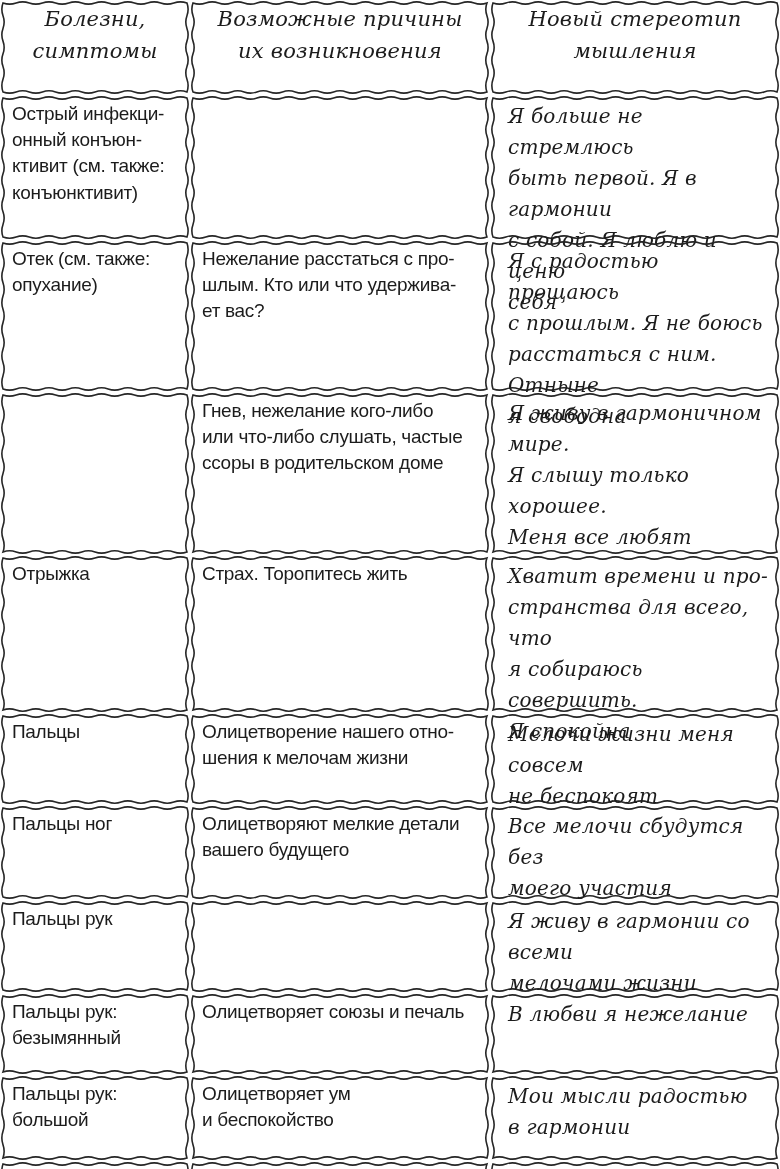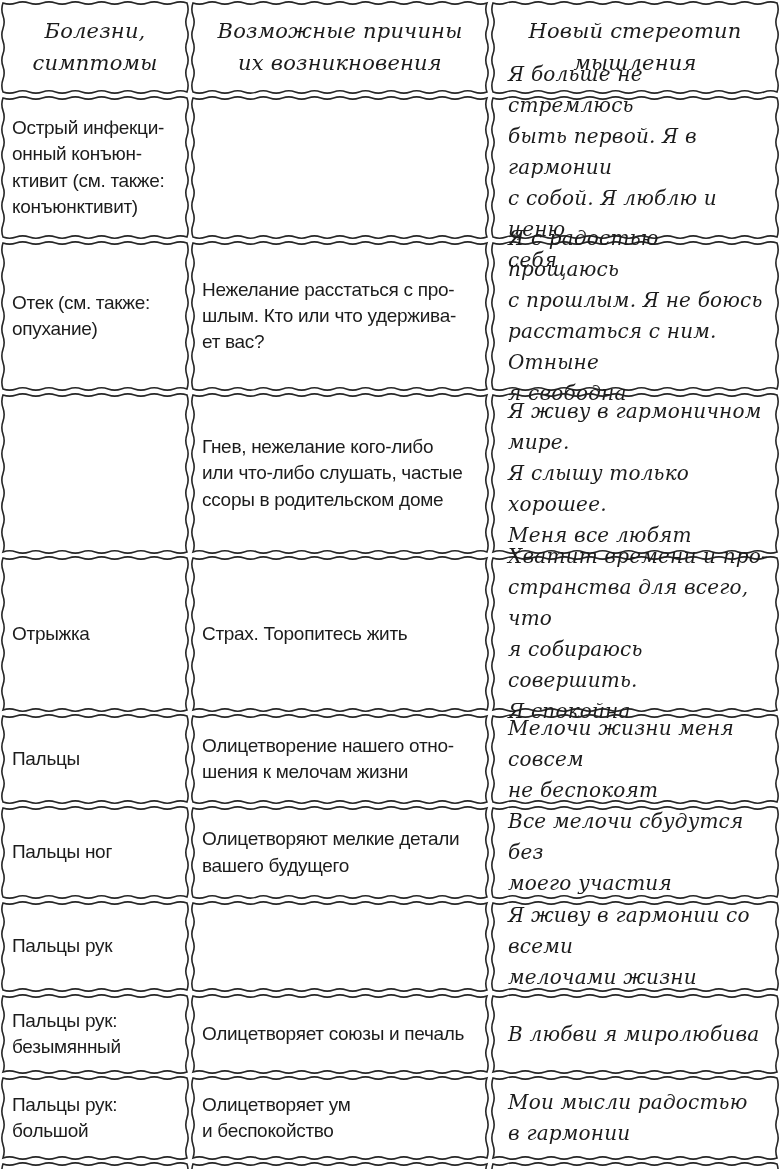--- a/index.html
+++ b/index.html
@@ -14,21 +14,20 @@
   }
   .grid {
     display: grid;
     grid-template-columns: 190px 300px 290px;
     grid-template-rows: 95px 145px 152px 163px 158px 92px 95px 93px 82px 86px 34px;
     width: 780px;
   }
   .cell {
     position: relative;
     display: flex;
-    align-items: center;
   }
   .wavy {
     position: absolute;
     inset: 0;
     pointer-events: none;
   }
   .content {
     position: relative;
     white-space: pre-line;
     color: #1c1c1c;
@@ -254,21 +253,21 @@
   <div class="cell">
       <svg class="wavy" width="300" height="82" viewBox="0 0 300 82">
         <path d="M 3 3 q 6.39 2.30 12.78 0 q 6.39 -2.30 12.78 0 q 6.39 2.30 12.78 0 q 6.39 -2.30 12.78 0 q 6.39 2.30 12.78 0 q 6.39 -2.30 12.78 0 q 6.39 2.30 12.78 0 q 6.39 -2.30 12.78 0 q 6.39 2.30 12.78 0 q 6.39 -2.30 12.78 0 q 6.39 2.30 12.78 0 q 6.39 -2.30 12.78 0 q 6.39 2.30 12.78 0 q 6.39 -2.30 12.78 0 q 6.39 2.30 12.78 0 q 6.39 -2.30 12.78 0 q 6.39 2.30 12.78 0 q 6.39 -2.30 12.78 0 q 6.39 2.30 12.78 0 q 6.39 -2.30 12.78 0 q 6.39 2.30 12.78 0 q 6.39 -2.30 12.78 0 q 6.39 2.30 12.78 0 q -2.30 6.33 0 12.67 q 2.30 6.33 0 12.67 q -2.30 6.33 0 12.67 q 2.30 6.33 0 12.67 q -2.30 6.33 0 12.67 q 2.30 6.33 0 12.67 q -6.39 -2.30 -12.78 0 q -6.39 2.30 -12.78 0 q -6.39 -2.30 -12.78 0 q -6.39 2.30 -12.78 0 q -6.39 -2.30 -12.78 0 q -6.39 2.30 -12.78 0 q -6.39 -2.30 -12.78 0 q -6.39 2.30 -12.78 0 q -6.39 -2.30 -12.78 0 q -6.39 2.30 -12.78 0 q -6.39 -2.30 -12.78 0 q -6.39 2.30 -12.78 0 q -6.39 -2.30 -12.78 0 q -6.39 2.30 -12.78 0 q -6.39 -2.30 -12.78 0 q -6.39 2.30 -12.78 0 q -6.39 -2.30 -12.78 0 q -6.39 2.30 -12.78 0 q -6.39 -2.30 -12.78 0 q -6.39 2.30 -12.78 0 q -6.39 -2.30 -12.78 0 q -6.39 2.30 -12.78 0 q -6.39 -2.30 -12.78 0 q 2.30 -6.33 0 -12.67 q -2.30 -6.33 0 -12.67 q 2.30 -6.33 0 -12.67 q -2.30 -6.33 0 -12.67 q 2.30 -6.33 0 -12.67 q -2.30 -6.33 0 -12.67 Z" fill="none" stroke="#262626" stroke-width="1.6" stroke-linecap="round"></path>
       </svg>
     <div class="content sans">Олицетворяет союзы и печаль</div>
   </div>
   <div class="cell aff">
       <svg class="wavy" width="290" height="82" viewBox="0 0 290 82">
         <path d="M 3 3 q 6.45 2.30 12.91 0 q 6.45 -2.30 12.91 0 q 6.45 2.30 12.91 0 q 6.45 -2.30 12.91 0 q 6.45 2.30 12.91 0 q 6.45 -2.30 12.91 0 q 6.45 2.30 12.91 0 q 6.45 -2.30 12.91 0 q 6.45 2.30 12.91 0 q 6.45 -2.30 12.91 0 q 6.45 2.30 12.91 0 q 6.45 -2.30 12.91 0 q 6.45 2.30 12.91 0 q 6.45 -2.30 12.91 0 q 6.45 2.30 12.91 0 q 6.45 -2.30 12.91 0 q 6.45 2.30 12.91 0 q 6.45 -2.30 12.91 0 q 6.45 2.30 12.91 0 q 6.45 -2.30 12.91 0 q 6.45 2.30 12.91 0 q 6.45 -2.30 12.91 0 q 2.30 6.33 0 12.67 q -2.30 6.33 0 12.67 q 2.30 6.33 0 12.67 q -2.30 6.33 0 12.67 q 2.30 6.33 0 12.67 q -2.30 6.33 0 12.67 q -6.45 2.30 -12.91 0 q -6.45 -2.30 -12.91 0 q -6.45 2.30 -12.91 0 q -6.45 -2.30 -12.91 0 q -6.45 2.30 -12.91 0 q -6.45 -2.30 -12.91 0 q -6.45 2.30 -12.91 0 q -6.45 -2.30 -12.91 0 q -6.45 2.30 -12.91 0 q -6.45 -2.30 -12.91 0 q -6.45 2.30 -12.91 0 q -6.45 -2.30 -12.91 0 q -6.45 2.30 -12.91 0 q -6.45 -2.30 -12.91 0 q -6.45 2.30 -12.91 0 q -6.45 -2.30 -12.91 0 q -6.45 2.30 -12.91 0 q -6.45 -2.30 -12.91 0 q -6.45 2.30 -12.91 0 q -6.45 -2.30 -12.91 0 q -6.45 2.30 -12.91 0 q -6.45 -2.30 -12.91 0 q 2.30 -6.33 0 -12.67 q -2.30 -6.33 0 -12.67 q 2.30 -6.33 0 -12.67 q -2.30 -6.33 0 -12.67 q 2.30 -6.33 0 -12.67 q -2.30 -6.33 0 -12.67 Z" fill="none" stroke="#262626" stroke-width="1.6" stroke-linecap="round"></path>
       </svg>
-    <div class="content script">В любви я миролюбива</div>
+    <div class="content script">В любви я нежелание</div>
   </div>
 
   <div class="cell">
       <svg class="wavy" width="190" height="86" viewBox="0 0 190 86">
         <path d="M 3 3 q 6.57 2.30 13.14 0 q 6.57 -2.30 13.14 0 q 6.57 2.30 13.14 0 q 6.57 -2.30 13.14 0 q 6.57 2.30 13.14 0 q 6.57 -2.30 13.14 0 q 6.57 2.30 13.14 0 q 6.57 -2.30 13.14 0 q 6.57 2.30 13.14 0 q 6.57 -2.30 13.14 0 q 6.57 2.30 13.14 0 q 6.57 -2.30 13.14 0 q 6.57 2.30 13.14 0 q 6.57 -2.30 13.14 0 q 2.30 6.67 0 13.33 q -2.30 6.67 0 13.33 q 2.30 6.67 0 13.33 q -2.30 6.67 0 13.33 q 2.30 6.67 0 13.33 q -2.30 6.67 0 13.33 q -6.57 2.30 -13.14 0 q -6.57 -2.30 -13.14 0 q -6.57 2.30 -13.14 0 q -6.57 -2.30 -13.14 0 q -6.57 2.30 -13.14 0 q -6.57 -2.30 -13.14 0 q -6.57 2.30 -13.14 0 q -6.57 -2.30 -13.14 0 q -6.57 2.30 -13.14 0 q -6.57 -2.30 -13.14 0 q -6.57 2.30 -13.14 0 q -6.57 -2.30 -13.14 0 q -6.57 2.30 -13.14 0 q -6.57 -2.30 -13.14 0 q 2.30 -6.67 0 -13.33 q -2.30 -6.67 0 -13.33 q 2.30 -6.67 0 -13.33 q -2.30 -6.67 0 -13.33 q 2.30 -6.67 0 -13.33 q -2.30 -6.67 0 -13.33 Z" fill="none" stroke="#262626" stroke-width="1.6" stroke-linecap="round"></path>
       </svg>
     <div class="content sans">Пальцы рук:
 большой</div>
   </div>
   <div class="cell">

